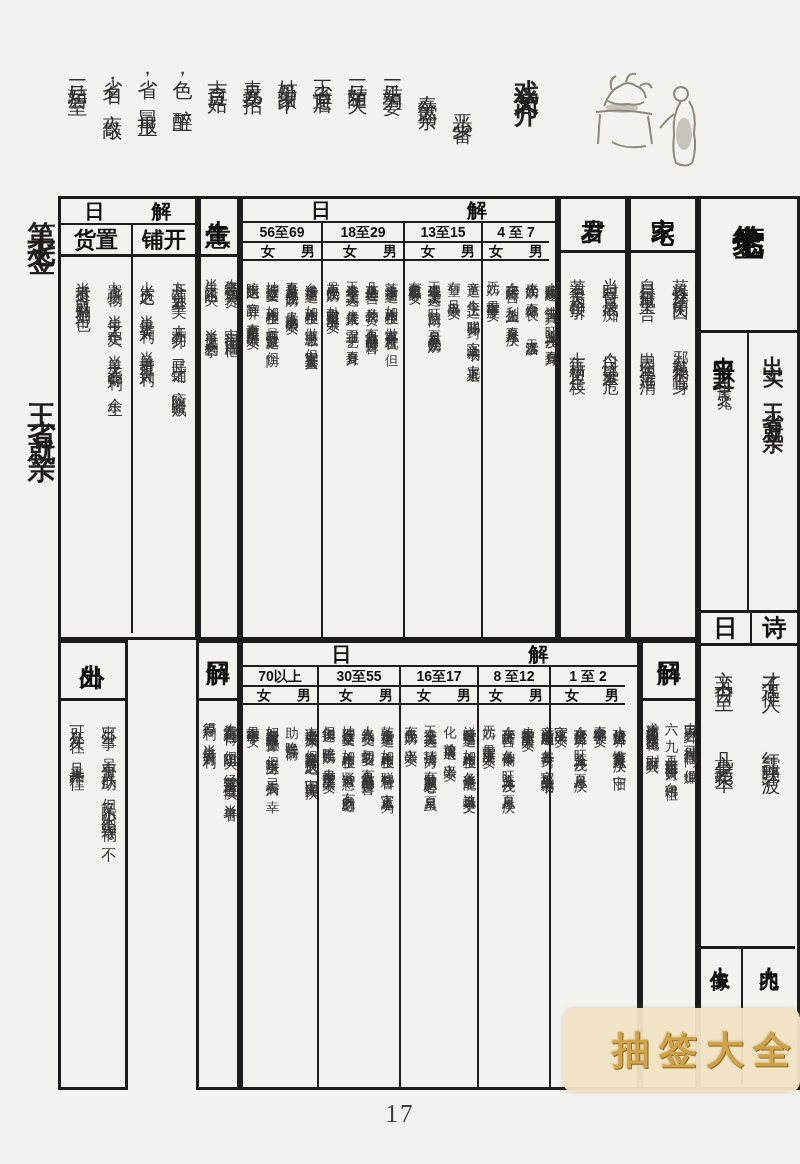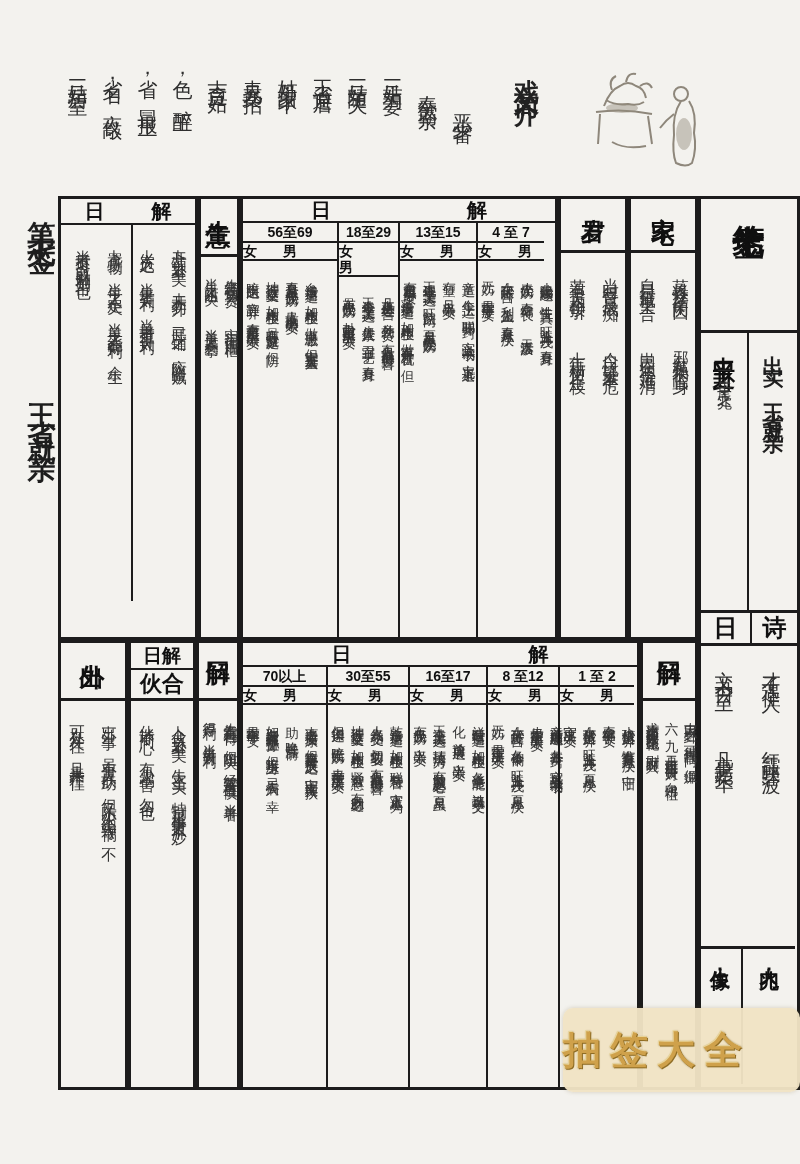--- a/index.html
+++ b/index.html
@@ -14,29 +14,29 @@
   .cellv{writing-mode:vertical-rl;text-orientation:upright;overflow:hidden;color:#343434}
   .cellv>div{padding:0}
   
   .storycols{writing-mode:vertical-rl;text-orientation:upright}
   .storycols>div{line-height:35px;font-size:20px;letter-spacing:5px;color:#2e2e2e;padding-top:12px}
   
   .span2{display:flex;justify-content:space-around;align-items:center;border-bottom:2px solid #1c1c1c;font-size:20px}
   .rowflex{display:flex;height:100%}
   .bl{border-left:2px solid #1c1c1c}
   .rangecell{text-align:center;font-size:14px;border-bottom:2px solid #1c1c1c;line-height:18px}
-  .sexcell{text-align:left;font-size:14px;border-bottom:2px solid #1c1c1c;line-height:16px;letter-spacing:6px}
+  .sexcell{text-align:right;font-size:14px;border-bottom:2px solid #1c1c1c;line-height:16px;letter-spacing:6px}
   .agecontent{font-size:13.5px;letter-spacing:1.5px;padding-top:10px}
   .agecontent>div{line-height:19.5px}
   .two16>div{line-height:32px}
   .two16{font-size:15.5px;letter-spacing:3.5px;padding-top:12px}
   .twobig>div{line-height:33px}
   .twobig{font-size:16.5px;letter-spacing:4.5px;padding-top:12px}
   .wm{position:absolute;left:563px;top:1008px;width:237px;height:84px;background:rgba(240,227,196,.96);
-      border-radius:10px;display:flex;align-items:center;justify-content:flex-start;z-index:30;
+      border-radius:10px;display:flex;align-items:center;justify-content:flex-end;z-index:30;
       box-shadow:0 0 4px rgba(120,95,40,.25)}
   .wm span{font-family:"Liberation Sans","DejaVu Sans",sans-serif;font-weight:bold;font-size:38px;letter-spacing:9px;
       color:#d2a climbed} 
   .wm span{color:#cfa14b;text-shadow:1px 1px 0 #8f6d25,-1px -1px 0 #e8d49a,0 0 2px #7a5c1e}
   .pageno{position:absolute;left:0;top:1100px;width:800px;text-align:center;font-size:25px;color:#3c3c3c;letter-spacing:2px}
 </style>
 </head>
 <body>
 
 <div id="page">
@@ -81,20 +81,24 @@
       <div>省名，夜敲</div>
       <div>三姑居室</div>
     </div>
   </div>
 
   <div class="box" style="left:58px;top:196px;width:140px;height:444px">
     <div class="span2 hdr" style="height:26px">
       <span>日</span>
       <span>解</span>
     </div>
+    <div class="rowflex hdr" style="height:32px;border-bottom:3px solid #1c1c1c">
+      <div style="width:70px;text-align:center;font-size:22px;line-height:30px">货置</div>
+      <div class="bl" style="width:64px;text-align:center;font-size:22px;line-height:30px">铺开</div>
+    </div>
     <div class="rowflex" style="height:376px">
       <div class="cellv two16" style="width:70px">
         <div>卜置货物　肖牛之人定失　肖羊之人能得利　余生</div>
           <div>肖者不可贪取财利则吉也</div>
       </div>
       <div class="cellv two16 bl" style="width:64px">
         <div>卜开铺之卦不美　未开勿开　已开之铺　应防盗贼</div>
           <div>火灾之厄　肖牛者失利　肖羊者可得大利</div>
       </div>
     </div>
@@ -109,31 +113,31 @@
       <div style="line-height:20px">肖牛之人防阻失　　肖羊之人厚利攀</div>
     </div>
   </div>
 
   <div class="box" style="left:240px;top:196px;width:318px;height:444px">
     <div class="span2 hdr" style="height:24px">
       <span>日</span>
       <span>解</span>
     </div>
     <div class="rowflex" style="height:414px">
-      <div style="width:94px">
+      <div style="width:78px">
         <div class="rangecell hdr">56至69</div>
         <div class="sexcell hdr">女　男</div>
         <div class="cellv agecontent" style="height:376px">
           <div>台造步运亨通　如枯木生枝　做事忠诚　但宜宽宏大量</div>
             <div>春夏月虽有小疾无妨　贵人扶助出入平安</div>
           <div>坤造行运交泰　如枯木生枝　虽有旺益家庭　但防</div>
             <div>暗疾之阻　宜静养　幸有吉星照身出入平安</div>
         </div>
       </div>
-      <div class="bl" style="width:61px">
+      <div class="bl" style="width:82px">
         <div class="rangecell hdr">18至29</div>
         <div class="sexcell hdr">女　男</div>
         <div class="cellv agecontent" style="height:376px">
           <div>英造步运亨通　如枯木生枝　做事有奇才机智　但</div>
             <div>凡事从正道经营　意外勿贪　有贵人扶助可得财喜</div>
           <div>玉造今年交上美运　步入佳景　宜习手艺　春夏月</div>
             <div>虽有小疾无妨　卦中吉星照身出入平安</div>
         </div>
       </div>
       <div class="bl" style="width:78px">
@@ -213,46 +217,38 @@
   <div class="box" style="left:58px;top:640px;width:70px;height:450px">
     <div style="height:58px;border-bottom:3px solid #1c1c1c;display:flex;justify-content:center">
       <div class="vc hdr" style="font-size:25px;letter-spacing:2px">出外</div>
     </div>
     <div class="cellv two16" style="height:386px">
       <div>出外一事　虽有贵人扶助　但又防小人生端寄祸　不</div>
         <div>可在外久住　且来来往往</div>
     </div>
   </div>
 
-  <div class="box" style="left:128px;top:640px;width:68px;height:450px">
-    <div class="hdr" style="height:27px;border-bottom:2px solid #1c1c1c;text-align:center;font-size:19px;line-height:25px">日解</div>
-    <div class="hdr" style="height:31px;border-bottom:3px solid #1c1c1c;text-align:center;font-size:22px;line-height:28px">伙合</div>
-    <div class="cellv two16" style="height:386px">
-      <div>卜合伙之卦不美　失字当头　特别是肖牛者更不妙</div>
-        <div>伙计不同心　有小人祸害　勿合也</div>
-    </div>
-  </div>
 
   <div class="box" style="left:196px;top:640px;width:44px;height:450px">
     <div style="height:58px;border-bottom:3px solid #1c1c1c;display:flex;justify-content:center">
       <div class="vc hdr" style="font-size:24px;letter-spacing:1px">解曰</div>
     </div>
     <div class="cellv" style="height:386px;font-size:14px;letter-spacing:2px;padding-top:10px">
       <div style="line-height:21px">生意有利可得　但防阻失　经营要正直谨慎　肖羊者</div>
       <div style="line-height:21px">得厚利　肖牛者失财利</div>
     </div>
   </div>
 
   <div class="box" style="left:240px;top:640px;width:400px;height:450px">
     <div class="span2 hdr" style="height:24px">
       <span>日</span>
       <span>解</span>
     </div>
     <div class="rowflex" style="height:420px">
-      <div style="width:83px">
+      <div style="width:74px">
         <div class="rangecell hdr">70以上</div>
         <div class="sexcell hdr">女　男</div>
         <div class="cellv agecontent" style="height:382px">
           <div>吉造老运安康　但防春夏月灾疾之厄　守旧幸贵人扶</div>
             <div>助　晚景胜前</div>
           <div>妇造老运虽有旺益子孙　但暗疾上身　忌看病人　幸</div>
             <div>吉星守命平安</div>
         </div>
       </div>
       <div class="bl" style="width:82px">
@@ -306,14 +302,15 @@
       <div style="line-height:19px">吉宅人口之卦　可得喜气临门　但嫌</div>
       <div style="line-height:19px">六　九　十二月疾难口舌失财　向佛祖</div>
       <div style="line-height:19px">求达摩祖师香火安门上祭化　则财丁兴旺</div>
     </div>
   </div>
 
   <div class="wm">
     <span>抽签大全</span>
   </div>
 
+  <div class="pageno">17</div>
 
 </div>
 
 </body></html>

